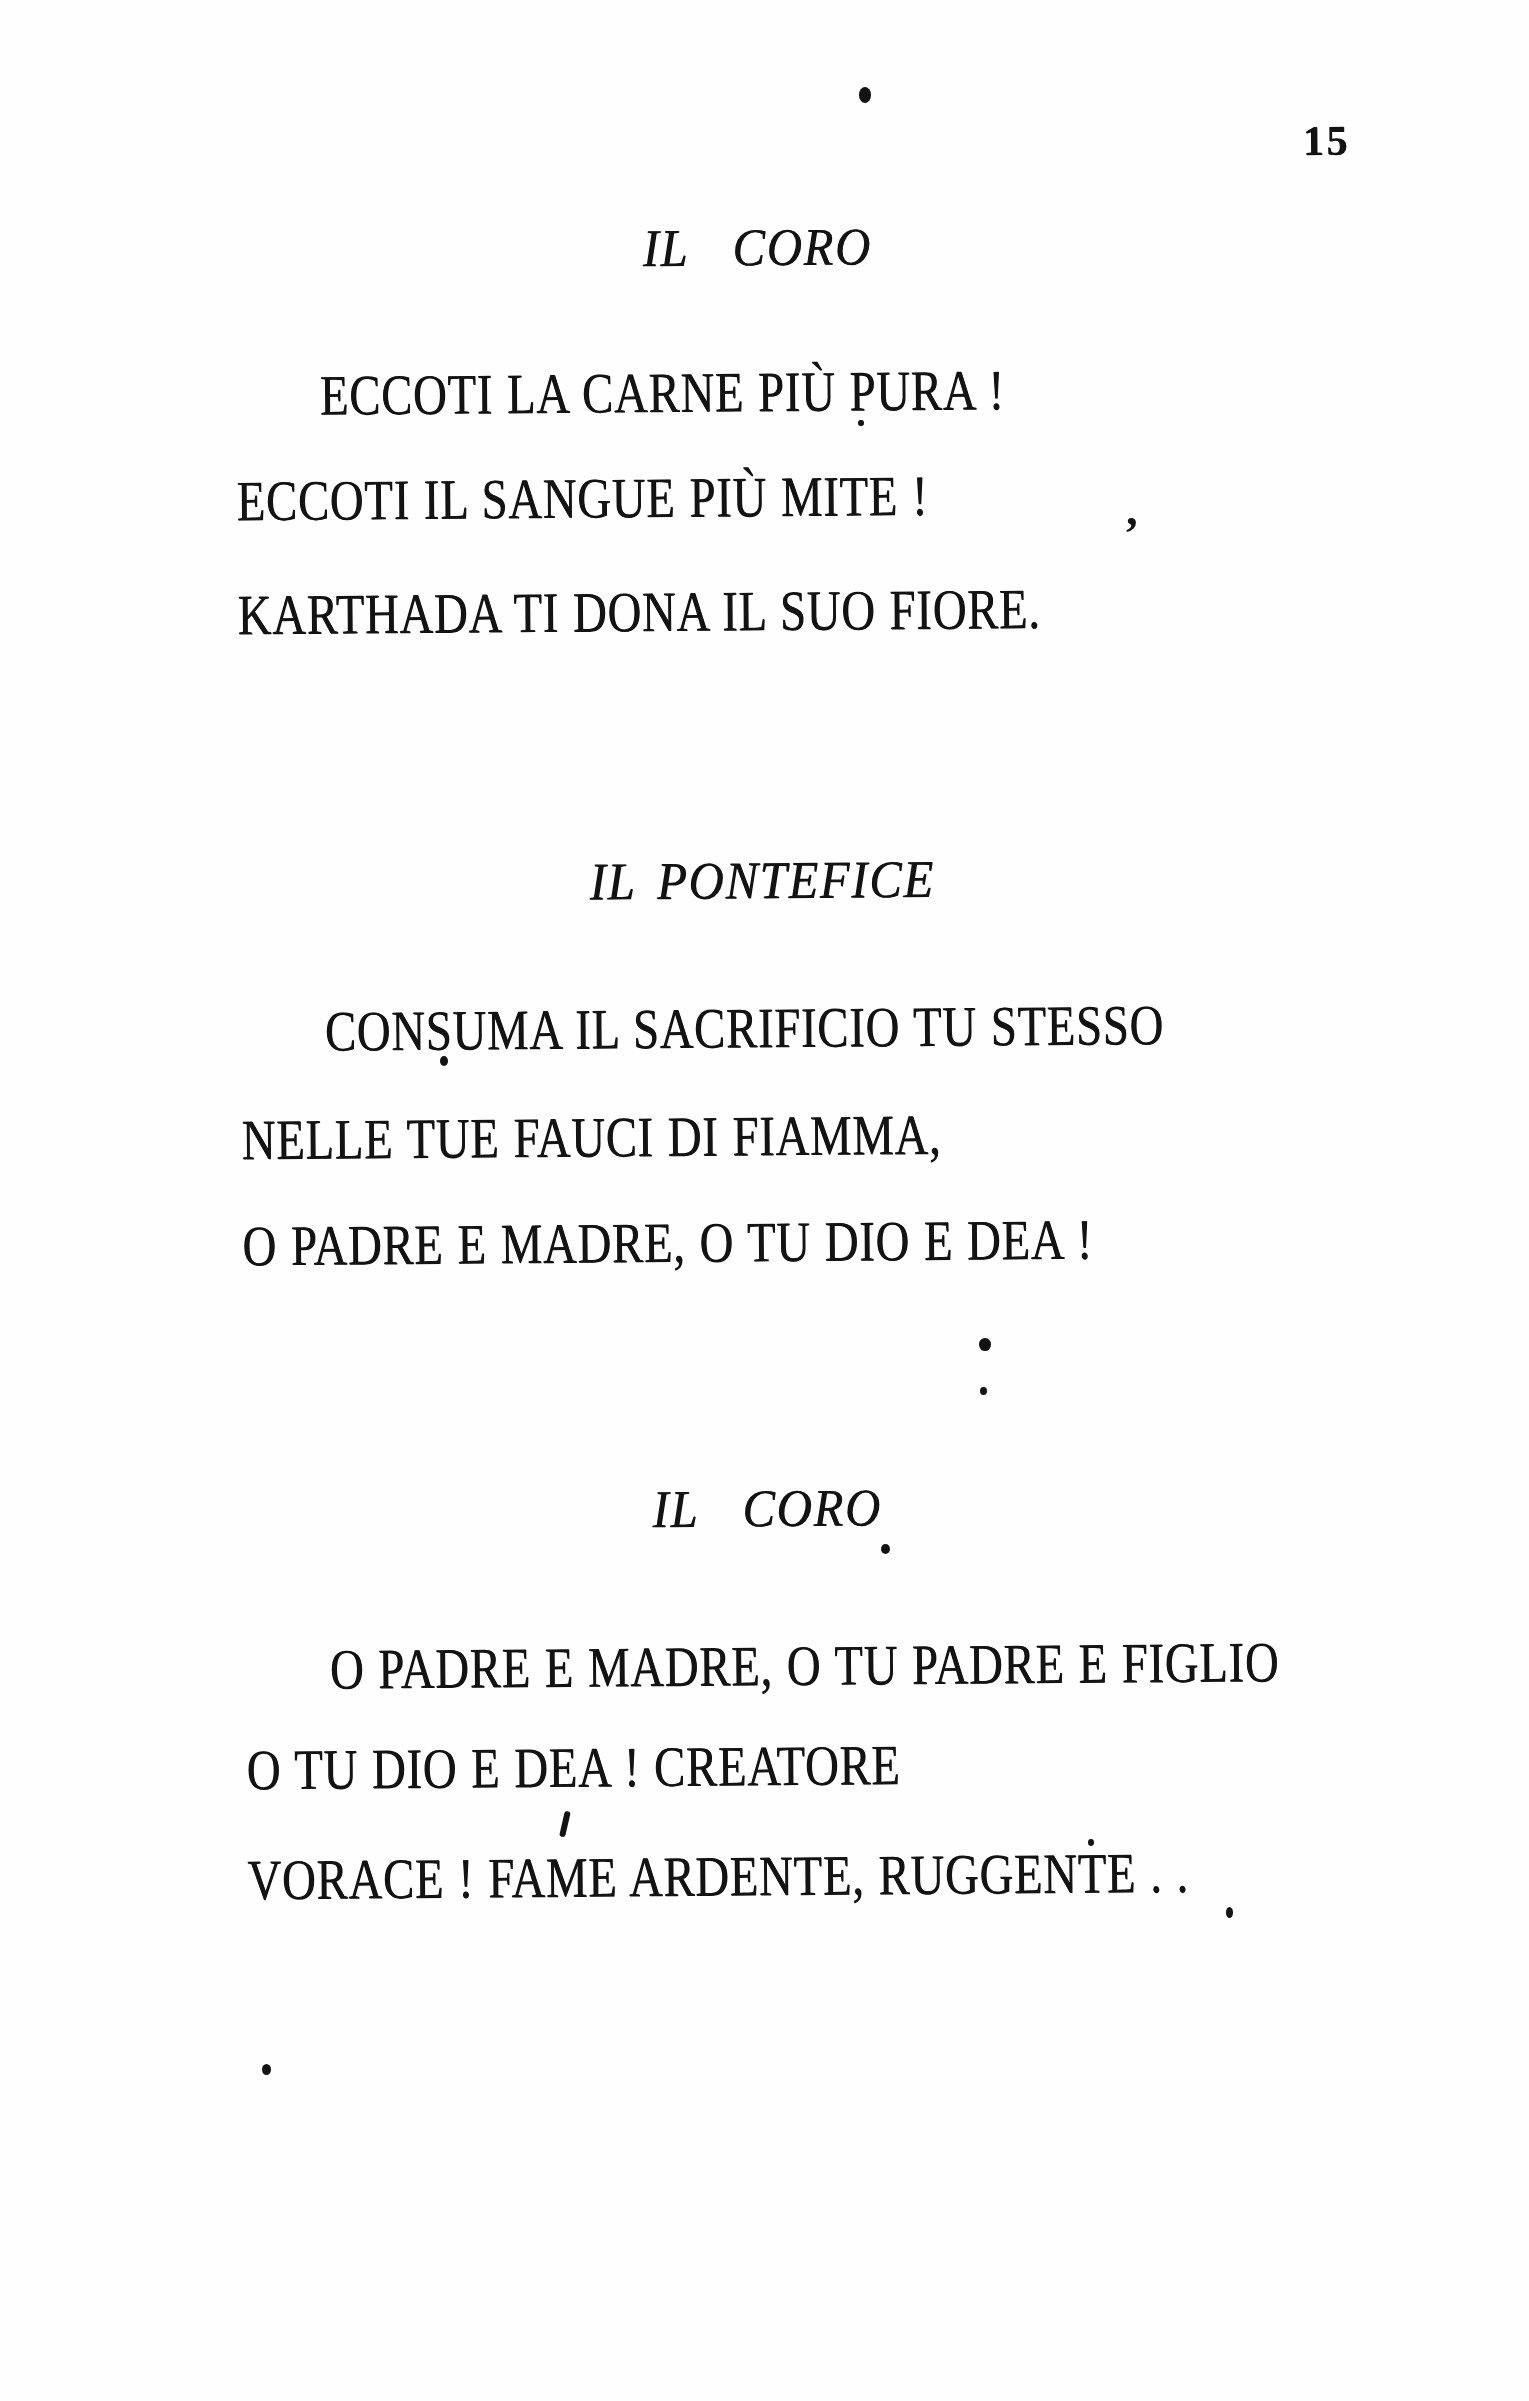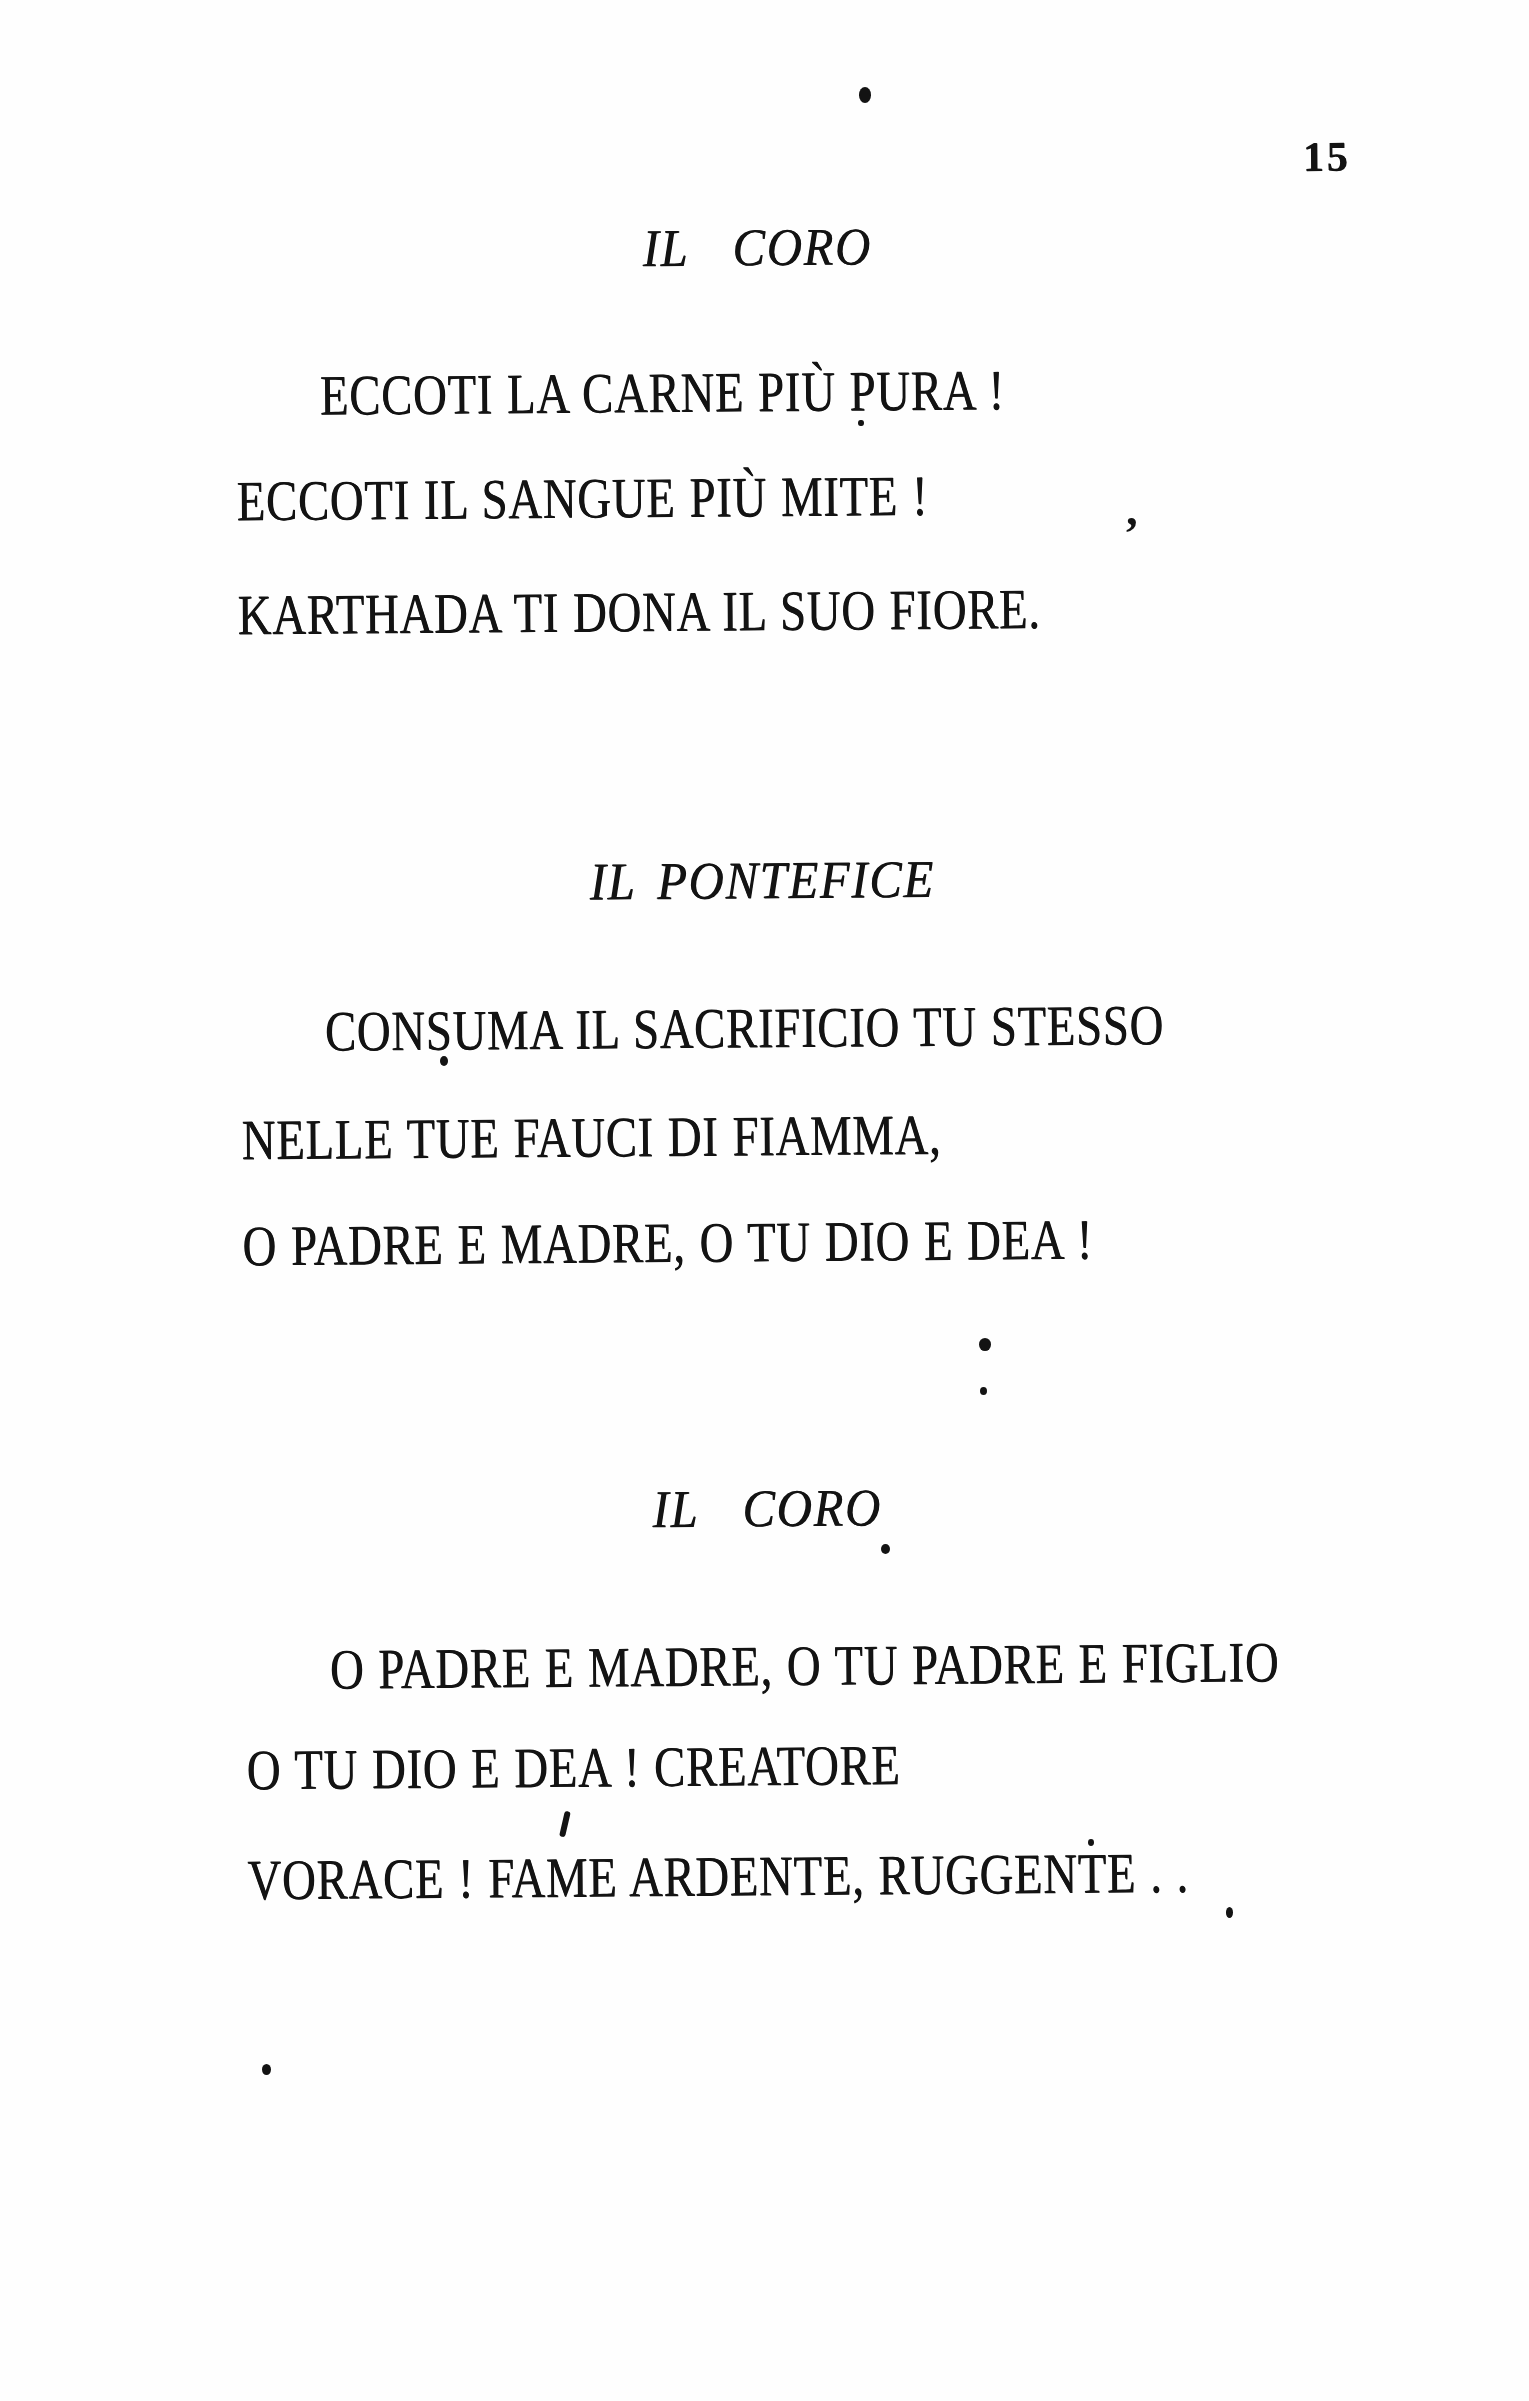--- a/index.html
+++ b/index.html
@@ -19,21 +19,21 @@
   .tilt {
     position: absolute;
     left: 0; top: 0;
     width: 100%; height: 100%;
     transform: rotate(-0.45deg);
     transform-origin: 765px 1186px;
   }
   .pagenum {
     position: absolute;
     left: 1311px;
-    top: 137px;
+    top: 121px;
     font-size: 42px;
     font-weight: 700;
     letter-spacing: 2.7px;
     text-shadow: 0.5px 0.4px 0 currentColor;
   }
   .speaker {
     position: absolute;
     left: 0;
     width: 100%;
     text-align: center;

